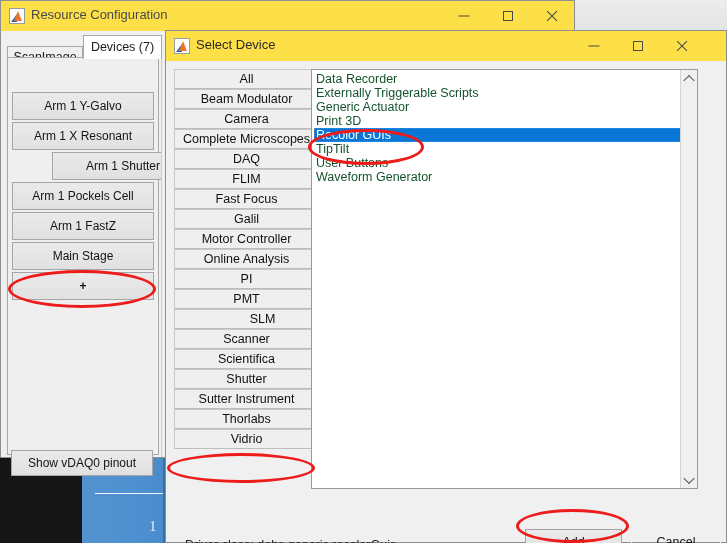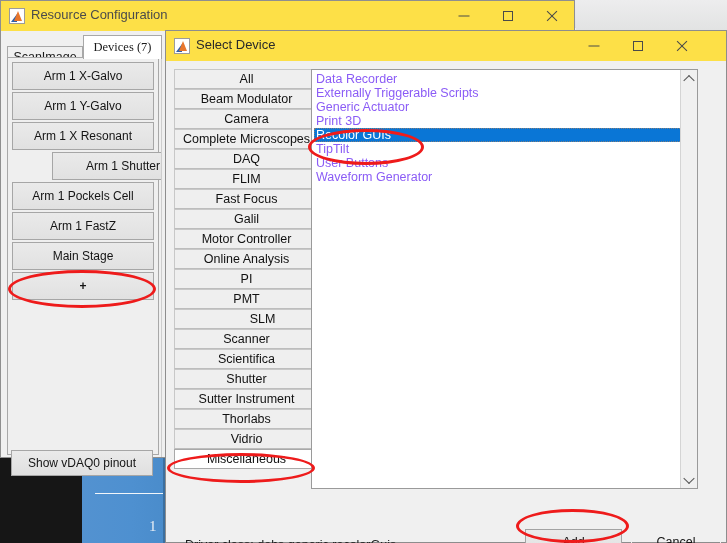--- a/index.html
+++ b/index.html
@@ -49,21 +49,21 @@
 
   
   #win-resource { left:0px; top:0px; width:575px; height:458px;
       border:1px solid #8f8f8f; background:#f0f0f0; }
   #res-body { position:absolute; left:0; top:30px; right:0; bottom:0; background:#f0f0f0; }
   .tabstrip { position:absolute; left:6px; top:4px; height:23px; }
   .tab { position:absolute; top:11px; height:21px; box-sizing:border-box;
       font-size:12.5px; color:#1a1a1a; text-align:center; line-height:20px;
       background:#f0f0f0; border:1px solid #a8a8a8; }
   .tab.active { top:0px; height:24px; line-height:22px; background:#ffffff;
-      border:1px solid #a8a8a8; border-bottom:none; z-index:3;font-family:Liberation Serif, serif; }
+      border:1px solid #a8a8a8; border-bottom:none; z-index:3; }
   #panel-devices { position:absolute; left:6px; top:26px; width:152px; height:398px;
       background:#efefef; border:1px solid #a8a8a8; box-sizing:border-box; }
   .devbtn { position:absolute; left:4px; width:142px; height:28px; box-sizing:border-box;
       background:linear-gradient(180deg,#eaeaea 0%,#e1e1e1 100%);
       border:1px solid #a6a6a6; font-size:12px; color:#141414;
       text-align:center; line-height:26px; font-family:"Liberation Sans", sans-serif;}
   #btn-pinout { position:absolute; left:10px; top:419px; width:142px; height:26px; box-sizing:border-box;
       background:linear-gradient(180deg,#eaeaea 0%,#e0e0e0 100%);
       border:1px solid #a6a6a6; font-size:12px; color:#141414; text-align:center; line-height:24px; }
   #res-right-edge { position:absolute; left:160px; top:26px; width:10px; height:400px;
@@ -74,21 +74,21 @@
       border:1px solid #8d8d8d; background:#f0f0f0; }
   #sel-body { position:absolute; left:0; top:30px; right:0; bottom:0; background:#f0f0f0; }
   #cat-panel { position:absolute; left:8px; top:8px; width:145px; height:420px; }
   .catbtn { position:absolute; left:0; width:145px; height:20px; box-sizing:border-box;
       background:#efefef; border:1px solid #c8c8c8; border-bottom:1px solid #bdbdbd;
       font-size:12.5px; color:#111; text-align:center; line-height:18px; }
   .catbtn.selected { background:#ffffff; border:1px solid #a9a9a9; }
   #list-outer { position:absolute; left:145px; top:8px; width:387px; height:420px;
       background:#ffffff; border:1px solid #9a9a9a; box-sizing:border-box; }
   .listitem { position:absolute; left:2px; height:14px; width:366px;
-      font-size:12.5px; color:#8b5cf6; line-height:14px; padding-left:2px; box-sizing:border-box;
+      font-size:12.5px; color:#14532d; line-height:14px; padding-left:2px; box-sizing:border-box;
       font-family:"Liberation Sans", sans-serif; white-space:nowrap; }
   .listitem.selected { background:#0a76d6; color:#ffffff; width:368px;
       outline:1px dotted #7f7f7f; outline-offset:-1px; }
   #scrollbar { position:absolute; right:0px; top:0px; width:17px; height:100%;
       background:#f0f0f0; border-left:1px solid #d4d4d4; box-sizing:border-box; }
   .sb-arrow { position:absolute; left:0; width:16px; height:17px; background:#f0f0f0; }
   .sb-arrow .chev { position:absolute; left:50%; top:50%; width:7px; height:7px;
       border-left:1.6px solid #555; border-top:1.6px solid #555; }
   #sb-up .chev { transform:translate(-50%,-30%) rotate(45deg); }
   #sb-down .chev { transform:translate(-50%,-70%) rotate(225deg); }
@@ -139,21 +139,20 @@
     </div>
   </div>
 
   <div id="res-body">
     <div class="tabstrip">
       <div class="tab" style="left:0px; width:76px;">ScanImage</div>
       <div class="tab active" style="left:76px; width:79px;">Devices (7)</div>
     </div>
 
     <div id="panel-devices">
-      <div class="devbtn" style="top:4px;">Arm 1 X-Galvo</div>
       <div class="devbtn" style="top:34px;">Arm 1 Y-Galvo</div>
       <div class="devbtn" style="top:64px;">Arm 1 X Resonant Scanner</div>
       <div class="devbtn" style="top:94px;margin-left:40px;">Arm 1 Shutter</div>
       <div class="devbtn" style="top:124px;">Arm 1 Pockels Cell</div>
       <div class="devbtn" style="top:154px;">Arm 1 FastZ</div>
       <div class="devbtn" style="top:184px;">Main Stage</div>
       <div class="devbtn" style="top:214px; font-weight:bold;">+</div>
     </div>
 
     <div id="res-right-edge"></div>
@@ -198,21 +197,20 @@
       <div class="catbtn" style="top:180px;">Online Analysis</div>
       <div class="catbtn" style="top:200px;">PI</div>
       <div class="catbtn" style="top:220px;">PMT</div>
       <div class="catbtn" style="top:240px;padding-left:32px;">SLM</div>
       <div class="catbtn" style="top:260px;">Scanner</div>
       <div class="catbtn" style="top:280px;">Scientifica</div>
       <div class="catbtn" style="top:300px;">Shutter</div>
       <div class="catbtn" style="top:320px;">Sutter Instrument</div>
       <div class="catbtn" style="top:340px;">Thorlabs</div>
       <div class="catbtn" style="top:360px;">Vidrio</div>
-      <div class="catbtn selected" style="top:380px;">Miscellaneous</div>
     </div>
 
     <div id="list-outer">
       <div class="listitem" style="top:2px;">Data Recorder</div>
       <div class="listitem" style="top:16px;">Externally Triggerable Scripts</div>
       <div class="listitem" style="top:30px;">Generic Actuator</div>
       <div class="listitem" style="top:44px;">Print 3D</div>
       <div class="listitem selected" style="top:58px;">Recolor GUIs</div>
       <div class="listitem" style="top:72px;">TipTilt</div>
       <div class="listitem" style="top:86px;">User Buttons</div>

